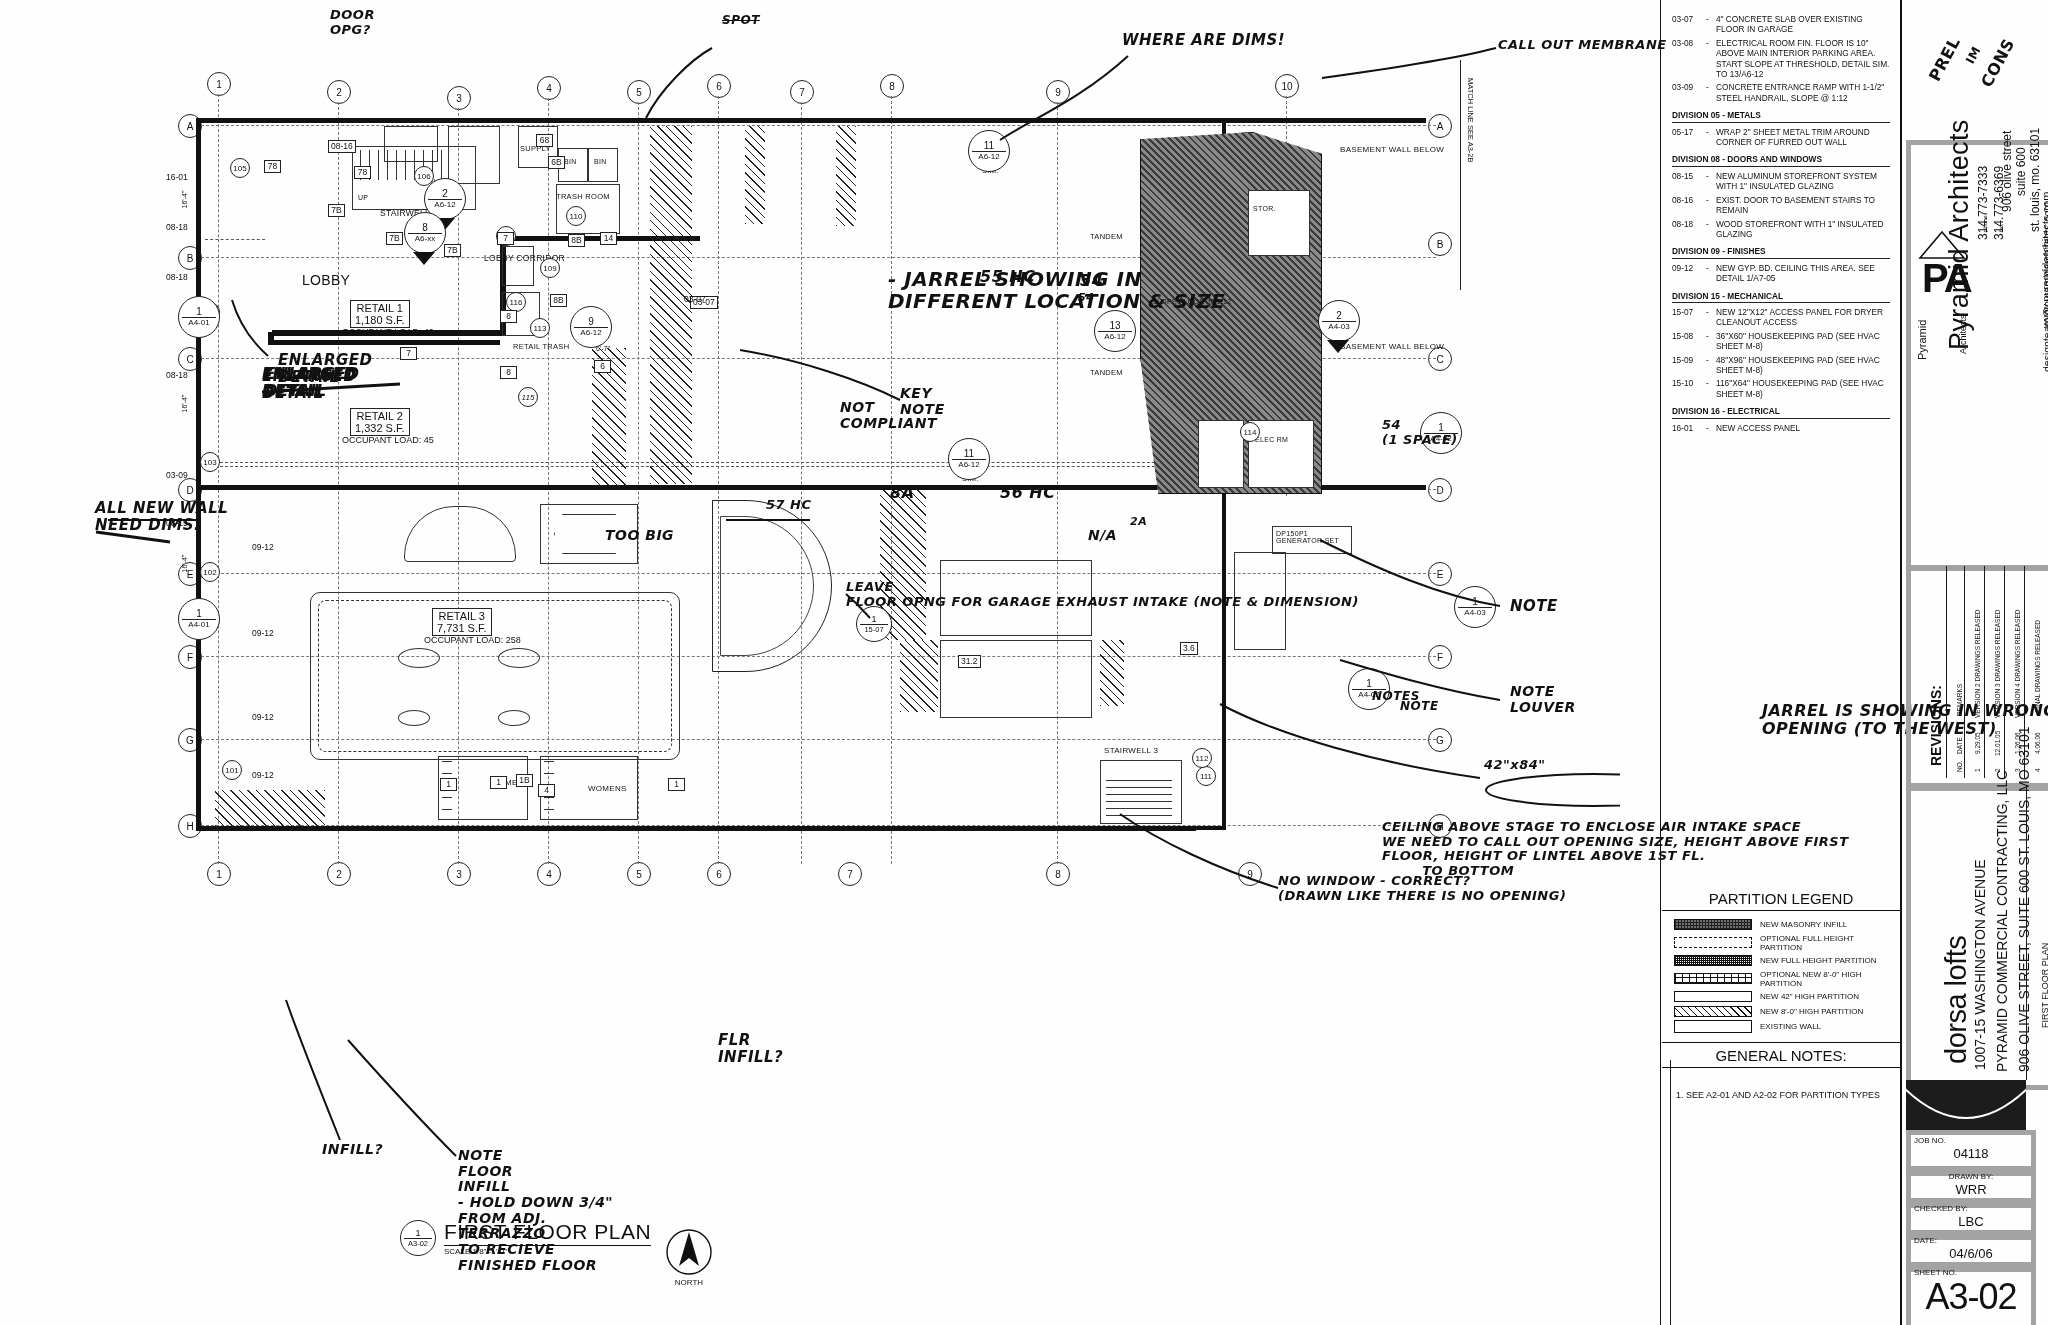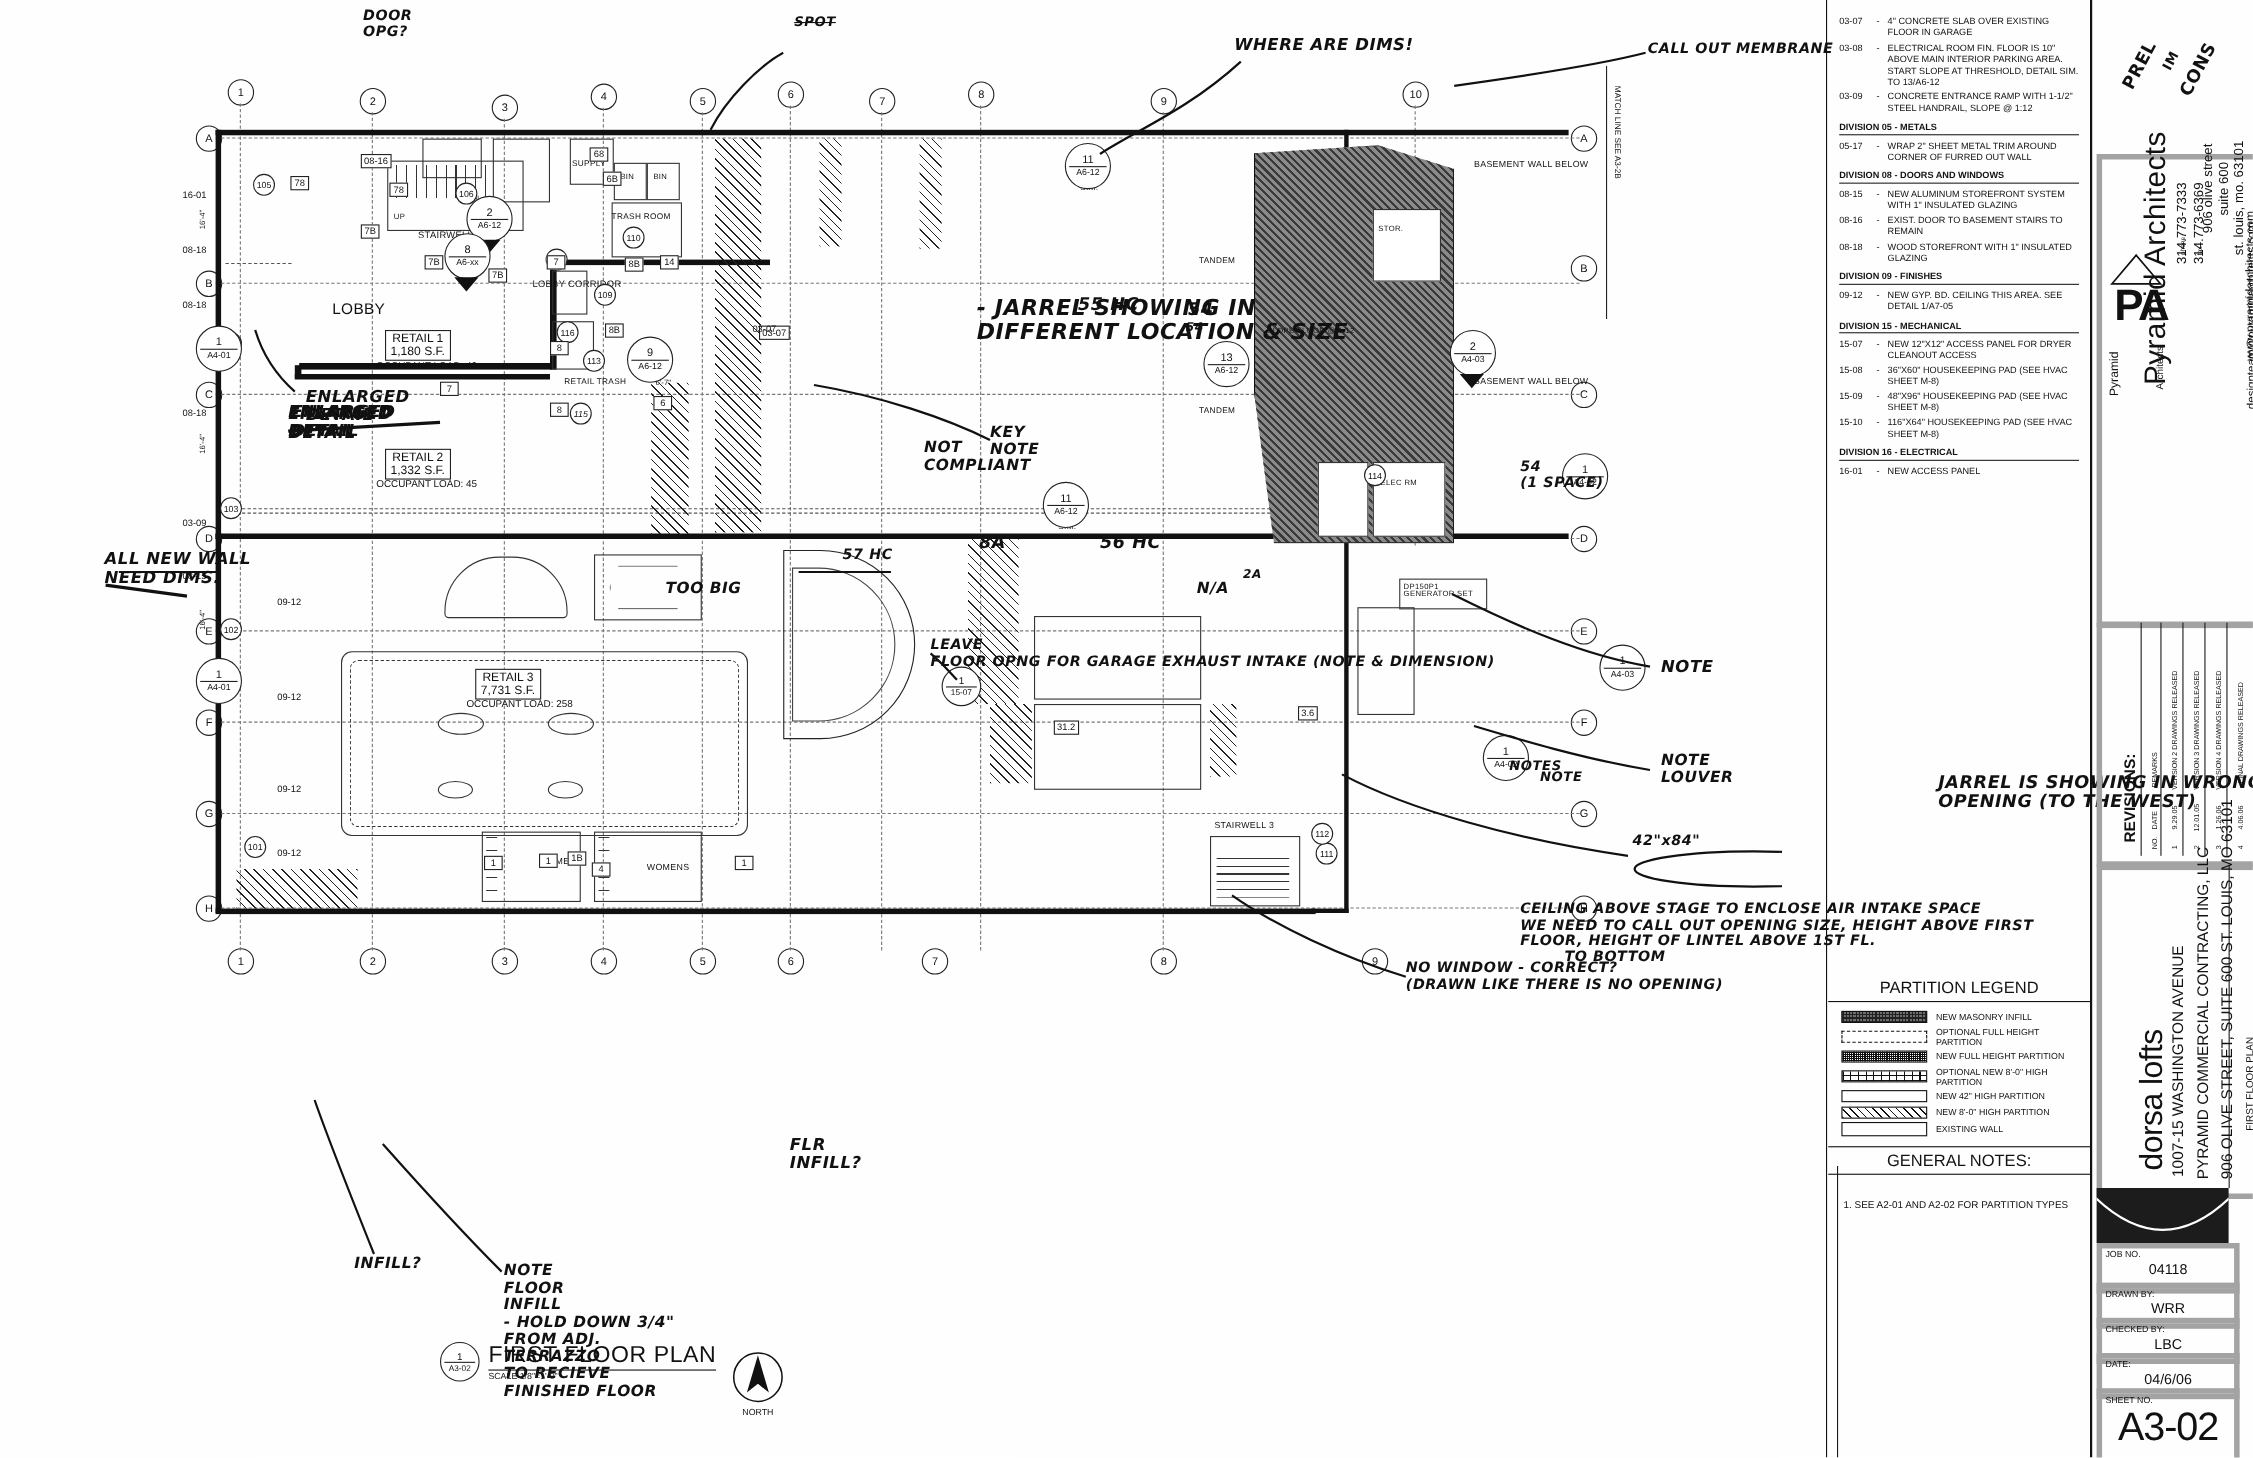--- a/index.html
+++ b/index.html
@@ -289,21 +289,21 @@
     <div class="kncirc" style="left:200px;top:302px;">104</div>
     <div class="kncirc" style="left:200px;top:452px;">103</div>
     <div class="kncirc" style="left:200px;top:562px;">102</div>
     <div class="kncirc" style="left:222px;top:760px;">101</div>
     <div class="kncirc" style="left:566px;top:206px;">110</div>
     <div class="kncirc" style="left:540px;top:258px;">109</div>
     <div class="kncirc" style="left:496px;top:226px;">107</div>
     <div class="kncirc" style="left:1196px;top:766px;">111</div>
     <div class="kncirc" style="left:1192px;top:748px;">112</div>
     <div class="kncirc" style="left:530px;top:318px;">113</div>
-    <div class="kncirc" style="left:518px;top:366px;font-style:italic;">115</div>
+    <div class="kncirc" style="left:518px;top:387px;font-style:italic;">115</div>
     <div class="kncirc" style="left:506px;top:292px;">116</div>
     <div class="kncirc" style="left:1240px;top:422px;">114</div>
 
     <div class="knsq" style="left:328px;top:204px;">7B</div>
     <div class="knsq" style="left:386px;top:232px;">7B</div>
     <div class="knsq" style="left:444px;top:244px;">7B</div>
     <div class="knsq" style="left:400px;top:347px;">7</div>
     <div class="knsq" style="left:497px;top:232px;">7</div>
     <div class="knsq" style="left:568px;top:234px;">8B</div>
     <div class="knsq" style="left:600px;top:232px;">14</div>
@@ -686,21 +686,21 @@
   <div class="abs" style="left:1906px;top:1080px;width:120px;height:50px;background:#1c1c1c;"></div>
   <svg class="abs" style="left:1906px;top:1080px;width:120px;height:50px;" viewBox="0 0 120 50">
     <path d="M-4 6 Q 60 70 124 6" stroke="#fff" stroke-width="2" fill="none"></path>
   </svg>
 
   <div class="tb-box" style="left:1906px;top:1130px;width:120px;height:36px;">
     <div class="tb-label" style="padding:1px 3px;">JOB NO.</div>
     <div class="tb-val">04118</div>
   </div>
   <div class="tb-box" style="left:1906px;top:1166px;width:120px;height:32px;">
-    <div class="tb-label" style="padding:1px 3px;">DRAWN BY:</div>
+    <div class="tb-label" style="padding:1px 3px;text-align:center;">DRAWN BY:</div>
     <div class="tb-val">WRR</div>
   </div>
   <div class="tb-box" style="left:1906px;top:1198px;width:120px;height:32px;">
     <div class="tb-label" style="padding:1px 3px;">CHECKED BY:</div>
     <div class="tb-val">LBC</div>
   </div>
   <div class="tb-box" style="left:1906px;top:1230px;width:120px;height:32px;">
     <div class="tb-label" style="padding:1px 3px;">DATE:</div>
     <div class="tb-val">04/6/06</div>
   </div>

